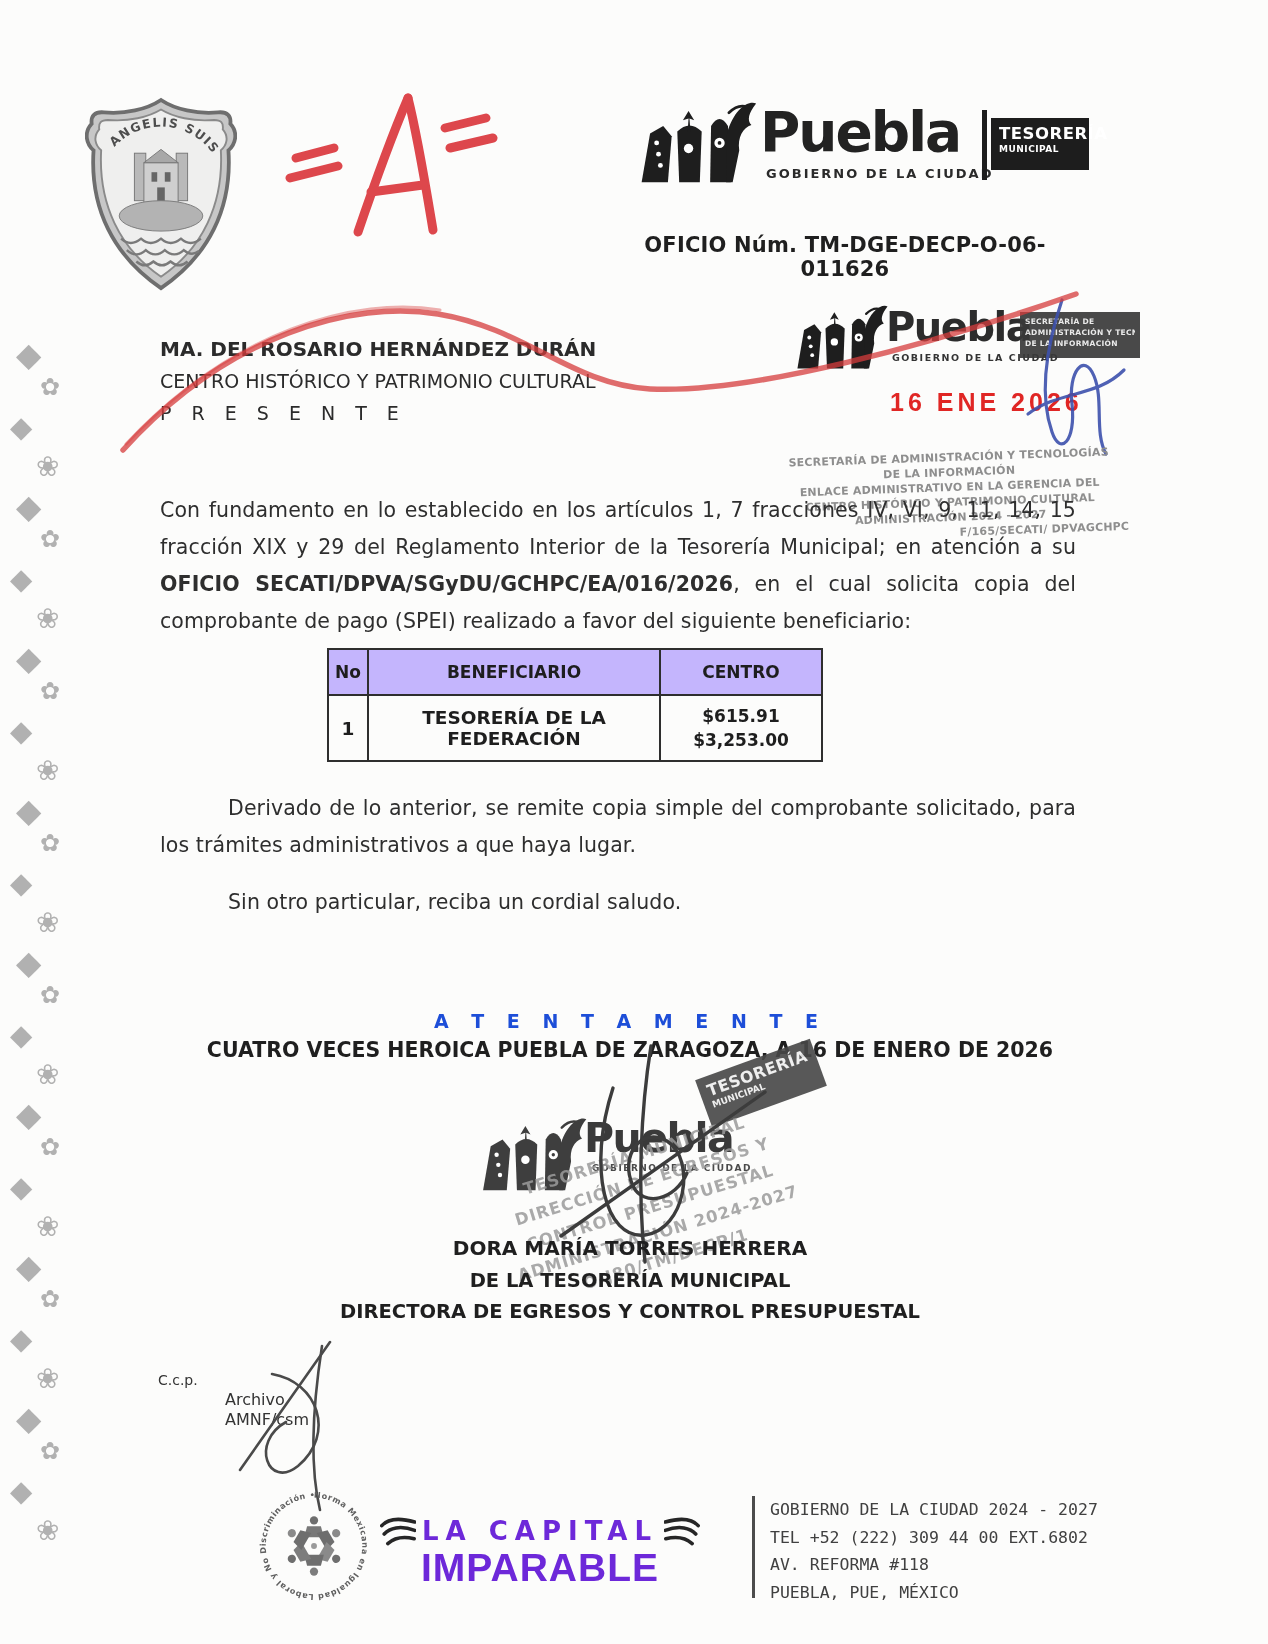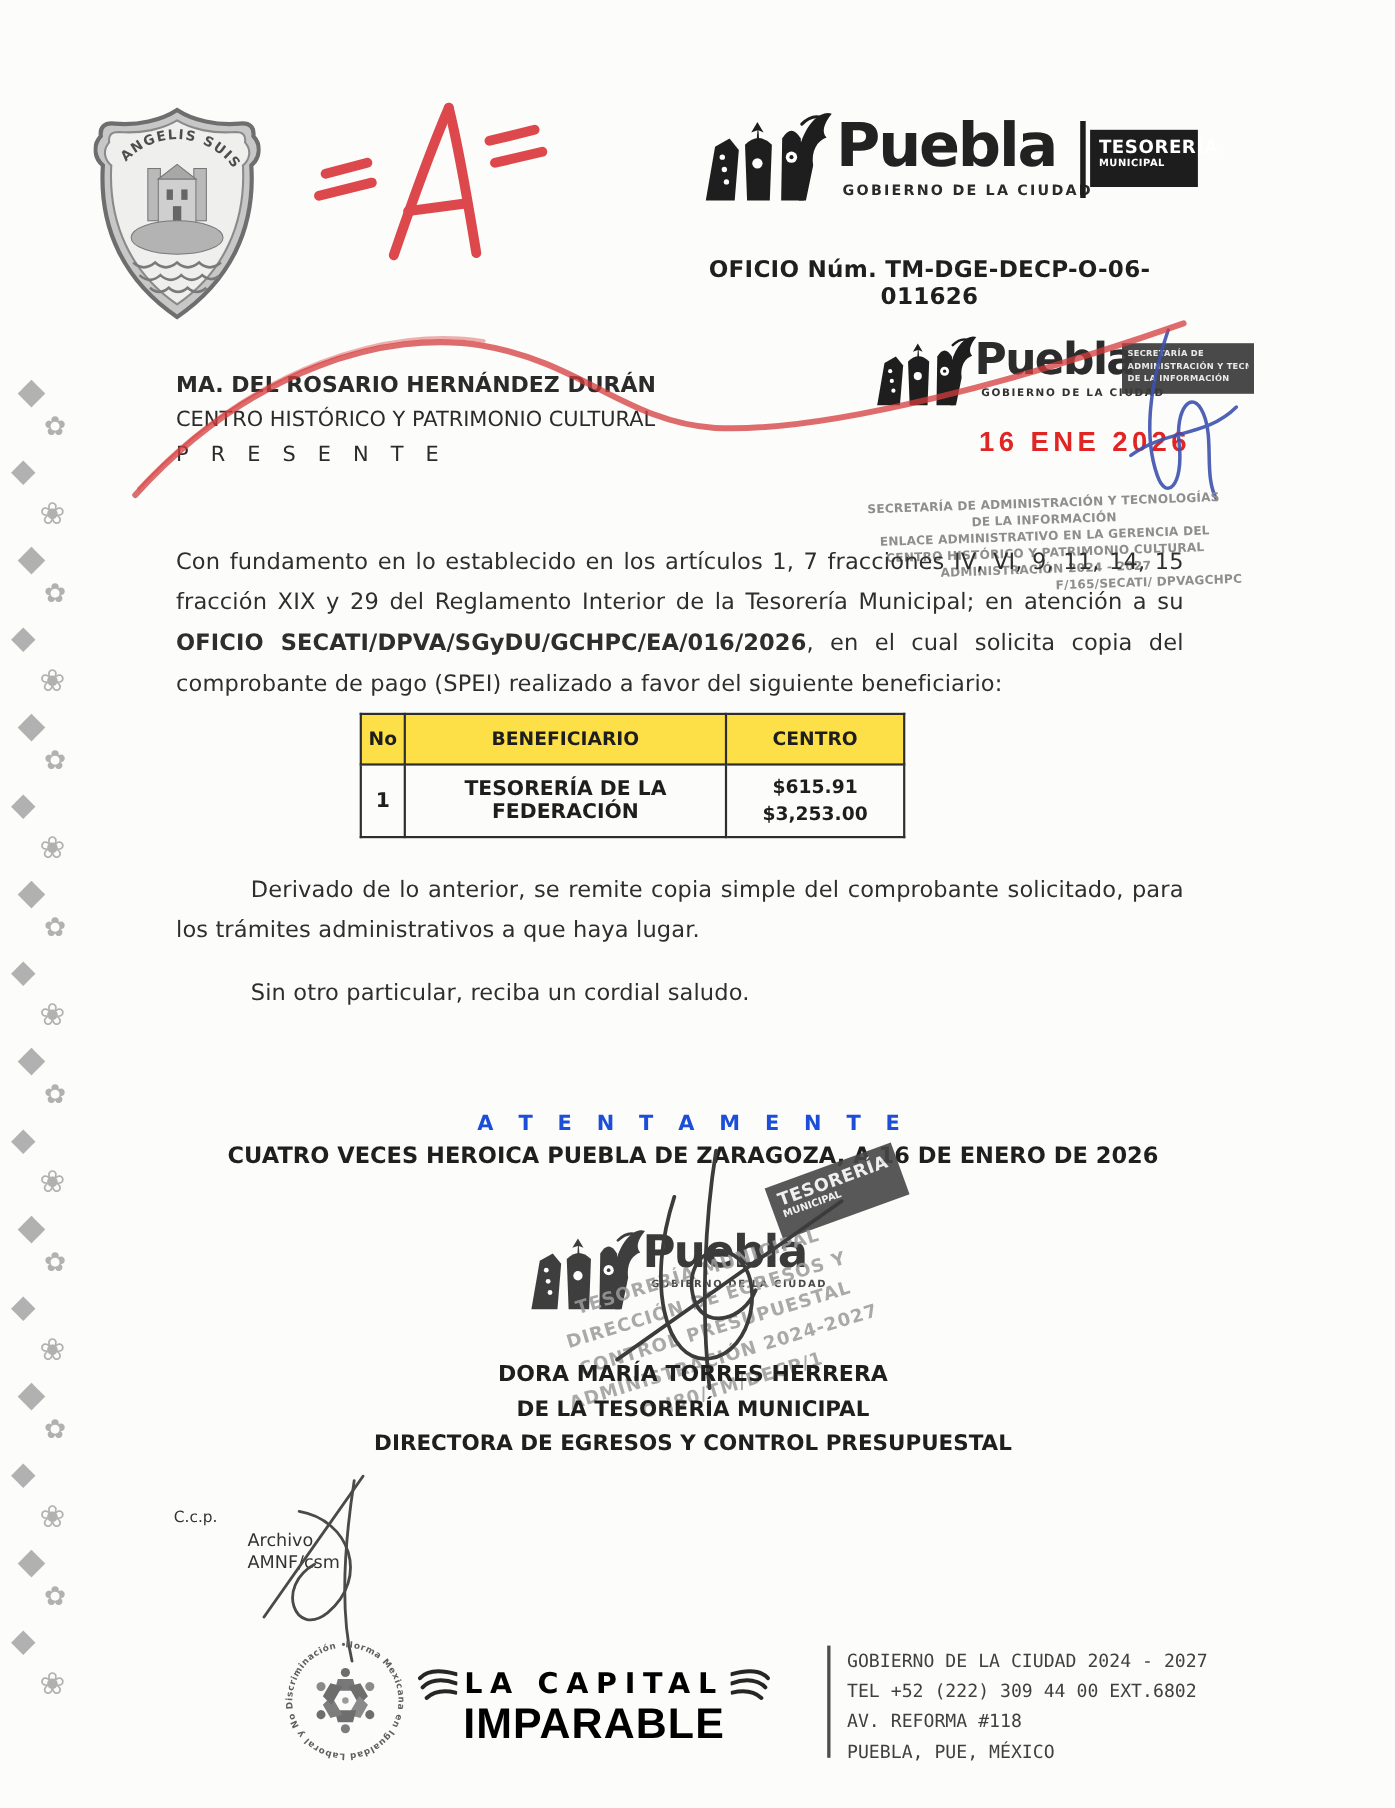--- a/index.html
+++ b/index.html
@@ -50,21 +50,21 @@
 
   
   .paragraph{left:160px;width:916px;font-size:20.5px;line-height:37px;text-align:justify;color:#2e2e2e;letter-spacing:.1px;}
   #p1{top:492px;}
   #p2{top:790px;text-indent:68px;}
   #p3{top:884px;text-indent:68px;}
 
   
   #benef-table{left:327px;top:648px;border-collapse:collapse;}
   #benef-table td,#benef-table th{border:2px solid #2e2e2e;font-family:"DejaVu Sans",sans-serif;}
-  #benef-table th{background:#fde047;font-size:17px;font-weight:bold;height:42px;color:#1e1e1e;}
+  #benef-table th{background:#c4b5fd;font-size:17px;font-weight:bold;height:42px;color:#1e1e1e;}
   #benef-table .c-no{width:36px;text-align:center;}
   #benef-table .c-ben{width:288px;text-align:center;}
   #benef-table .c-imp{width:158px;text-align:center;}
   #benef-table td{height:62px;font-weight:bold;font-size:18.5px;color:#1e1e1e;}
   #benef-table td.c-imp{font-size:17px;line-height:24px;margin-top:24px;}
 
   
   #atentamente{left:160px;top:1010px;width:940px;text-align:center;font-size:19px;font-weight:bold;letter-spacing:8px;color:#1d4ed8;}
   #place-date{left:160px;top:1038px;width:940px;text-align:center;font-size:20.5px;font-weight:bold;color:#1f1f1f;}
 
@@ -83,21 +83,21 @@
   #signer .nm{font-size:20px;}
 
   
   #ccp-label{left:158px;top:1372px;font-size:14px;color:#333;}
   #ccp-l1{left:225px;top:1390px;font-size:16px;color:#333;}
   #ccp-l2{left:225px;top:1410px;font-size:16px;color:#333;}
   #ccp-sign{left:222px;top:1338px;}
 
   
   #norma-badge{left:250px;top:1482px;}
-  #capital{left:380px;top:1512px;width:320px;text-align:center;color:#000000;}
+  #capital{left:380px;top:1512px;width:320px;text-align:center;color:#6d28d9;}
   #capital .row1{display:flex;align-items:center;justify-content:center;gap:6px;}
   #capital .cap{font-size:26px;font-weight:bold;letter-spacing:7px;white-space:nowrap;}
   #capital .imp{font-size:39px;font-weight:bold;letter-spacing:1px;margin-top:-4px;font-family:"Liberation Sans",sans-serif;}
   #footer-bar{left:752px;top:1496px;width:3px;height:102px;background:#4c4c4c;}
   #footer-lines{left:770px;top:1496px;font-family:"DejaVu Sans Mono",monospace;font-size:16.5px;line-height:27.5px;color:#404040;white-space:nowrap;}
 </style>
 </head>
 <body>
 
 <svg width="0" height="0" style="position:absolute" aria-hidden="true">

